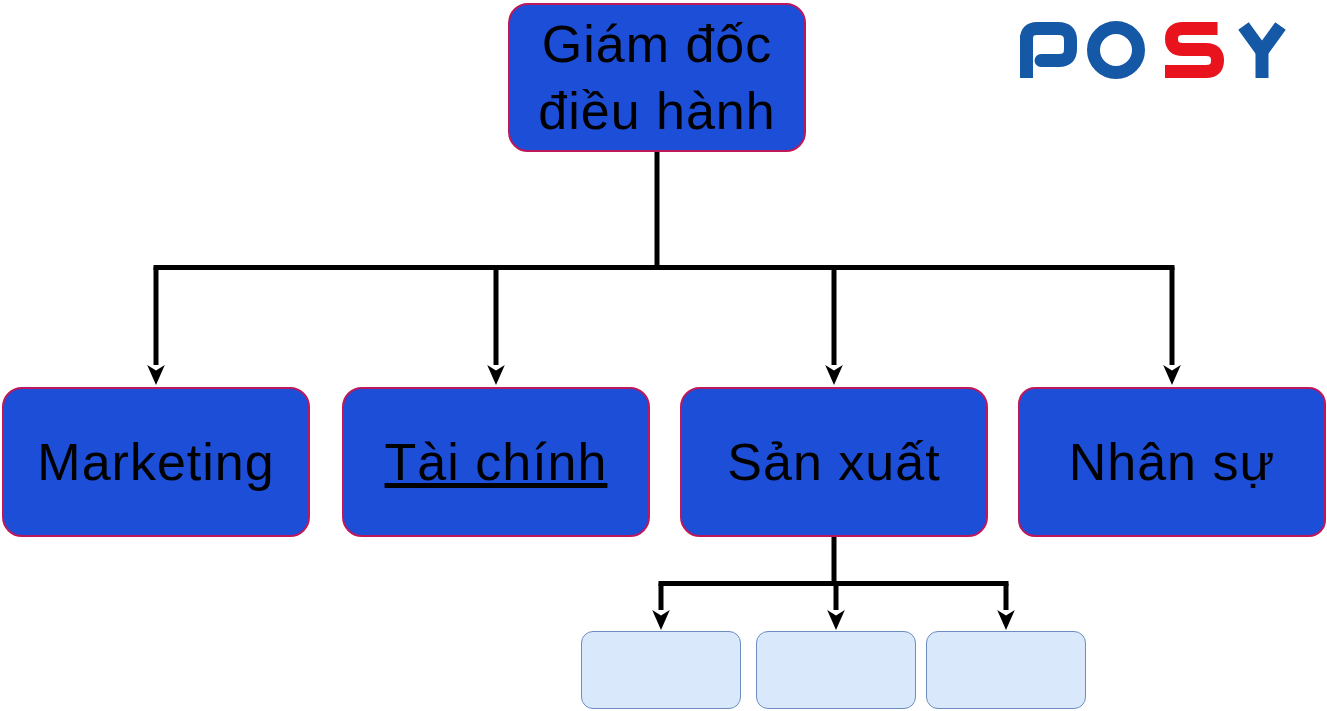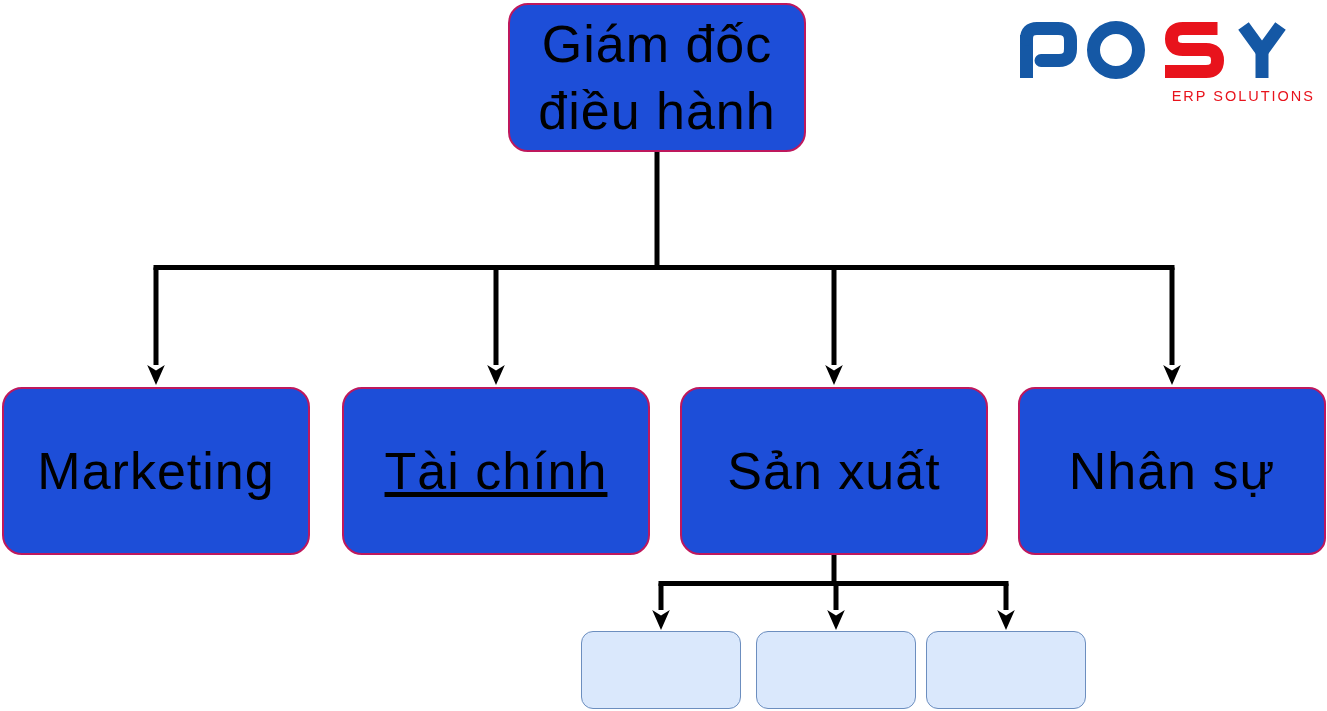--- a/index.html
+++ b/index.html
@@ -32,21 +32,21 @@
   }
   .node.level1, .node.level2 {
     background: #1d4ed8;
     border: 2px solid #be185d;
     font-size: 52px;
     letter-spacing: 1px;
     line-height: 1.27;
     align-items: center;
   }
   .node.root   { left: 508px; top: 3px;   width: 298px; height: 149px; padding: 0 6px; }
-  .node.dept   { top: 387px; height: 168px; width: 308px; }
+  .node.dept   { top: 387px; height: 150px; width: 308px; }
   .node.dept-0 { left: 2px; }
   .node.dept-1 { left: 342px; text-decoration: underline; }
   .node.dept-2 { left: 680px; }
   .node.dept-3 { left: 1018px; border-radius: 17px; }
 
   .node.subunit {
     background: #DAE8FC;
     border: 1px solid #6C8EBF;
     border-radius: 12px;
     top: 631px; height: 78px; width: 160px;
@@ -148,16 +148,15 @@
 
       <circle cx="104" cy="36" r="22.5" stroke="#1558A5" stroke-width="13" fill="none"></circle>
 
       <path d="M 205.5 14.5 H 171 Q 159.5 14.5 159.5 25 Q 159.5 35.5 171 35.5 H 194 Q 205.5 35.5 205.5 46.5 Q 205.5 57.5 194 57.5 H 153" stroke="#E8131C" stroke-width="13" fill="none" stroke-linecap="butt"></path>
 
       <g stroke="#1558A5" stroke-width="13" fill="none" stroke-linejoin="round">
         <path d="M 231.5 12 L 250 37.5 L 268.5 12"></path>
         <path d="M 250 36 V 64"></path>
       </g>
     </svg>
-    <div class="logo-tagline">ERP SOLUTIONS</div>
   </div>
 
 </div>
 
 </body></html>

